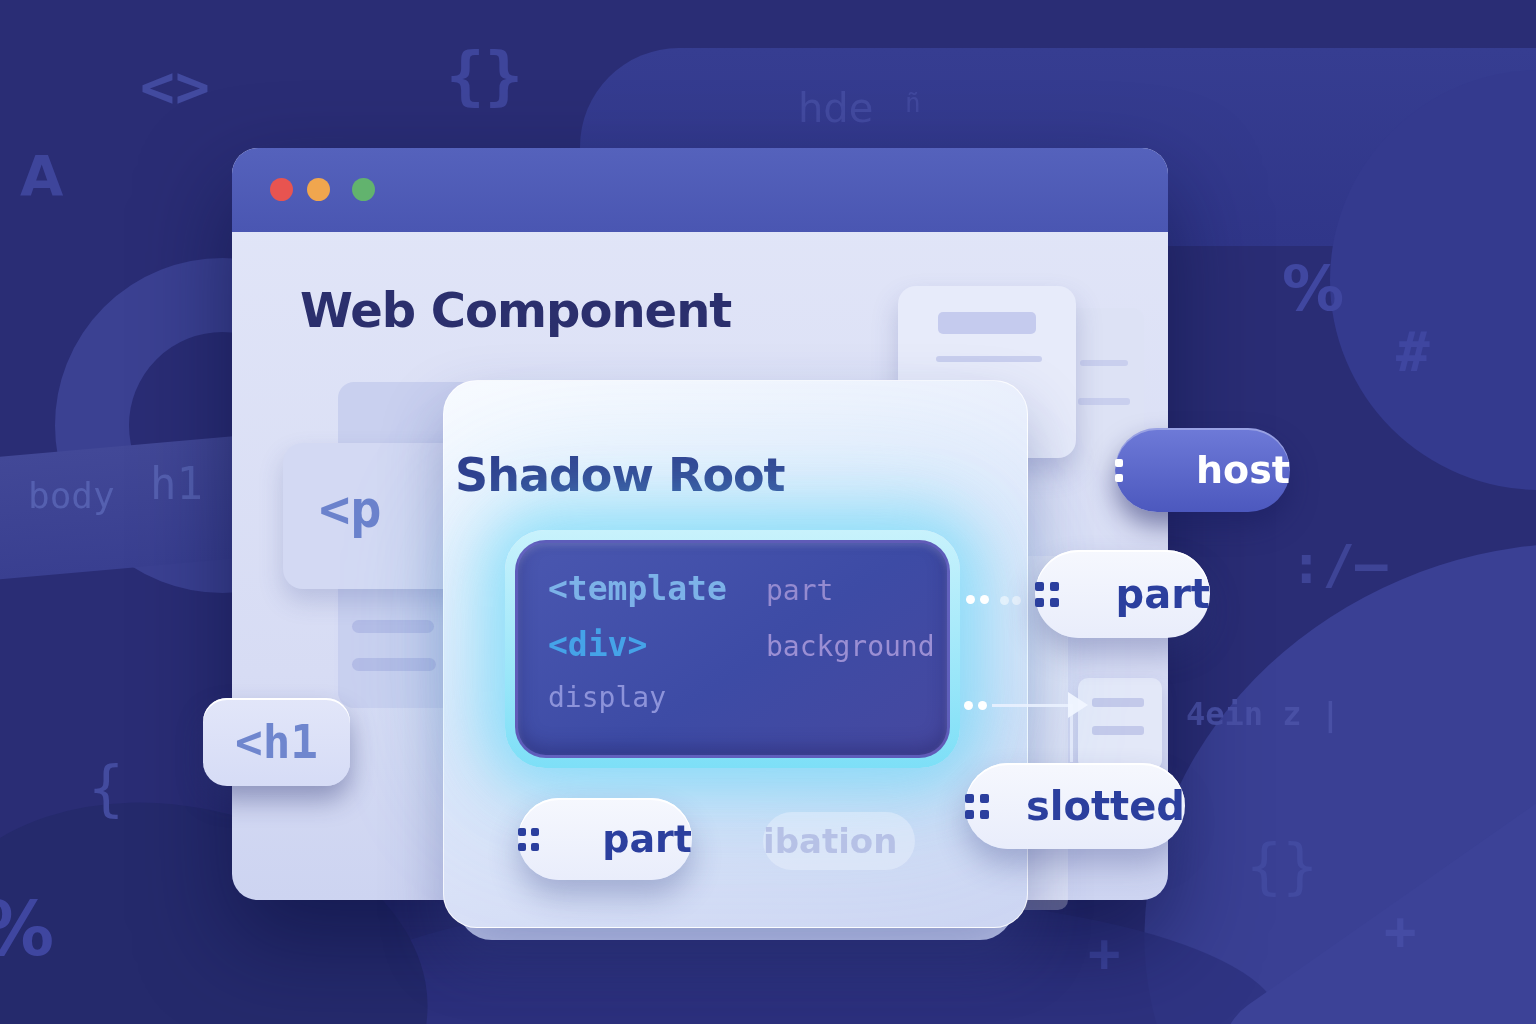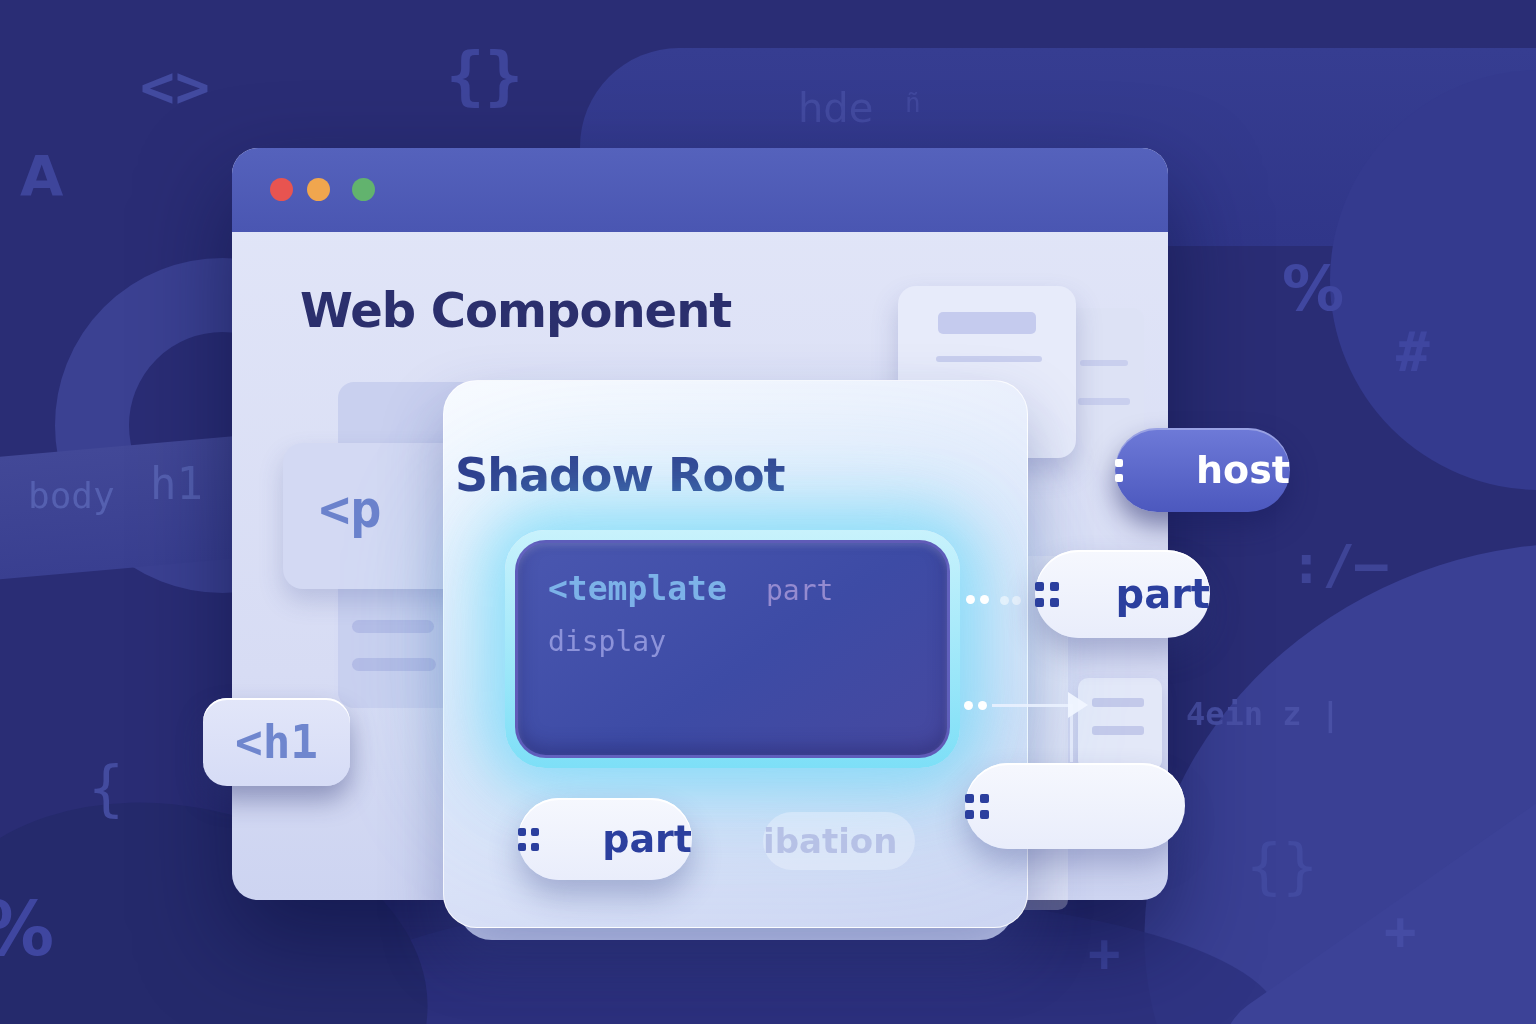--- a/index.html
+++ b/index.html
@@ -184,20 +184,24 @@
 <div class="abs shadow-card"></div>
 <div class="abs shadow-title">Shadow Root</div>
 
 <div class="abs code-glow">
   <div class="code-panel">
     <div class="code-row">
       <span class="code-tag t0">&lt;template</span>
       <span class="code-prop p0">part</span>
     </div>
     <div class="code-row">
+      <span class="code-tag t1">&lt;div&gt;</span>
+      <span class="code-prop p1">background</span>
+    </div>
+    <div class="code-row">
       <span class="code-prop p2">display</span>
     </div>
   </div>
 </div>
 
 <div class="c-dot" style="left:966px;top:595px;"></div>
 <div class="c-dot" style="left:980px;top:595px;"></div>
 <div class="c-dot" style="left:1000px;top:596px;opacity:.5;"></div>
 <div class="c-dot" style="left:1012px;top:596px;opacity:.5;"></div>
 <div class="c-dot" style="left:964px;top:701px;"></div>
@@ -228,20 +232,21 @@
   <span>part</span>
 </div>
 
 <div class="abs pill pill-white pill-slotted">
   <span class="colons">
       <span class="sq"></span>
       <span class="sq"></span>
       <span class="sq"></span>
       <span class="sq"></span>
     </span>
+  <span>slotted</span>
 </div>
 
 <div class="abs pill pill-white pill-part-bottom">
   <span class="colons colons-sm">
       <span class="sq"></span>
       <span class="sq"></span>
       <span class="sq"></span>
       <span class="sq"></span>
     </span>
   <span>part</span>

